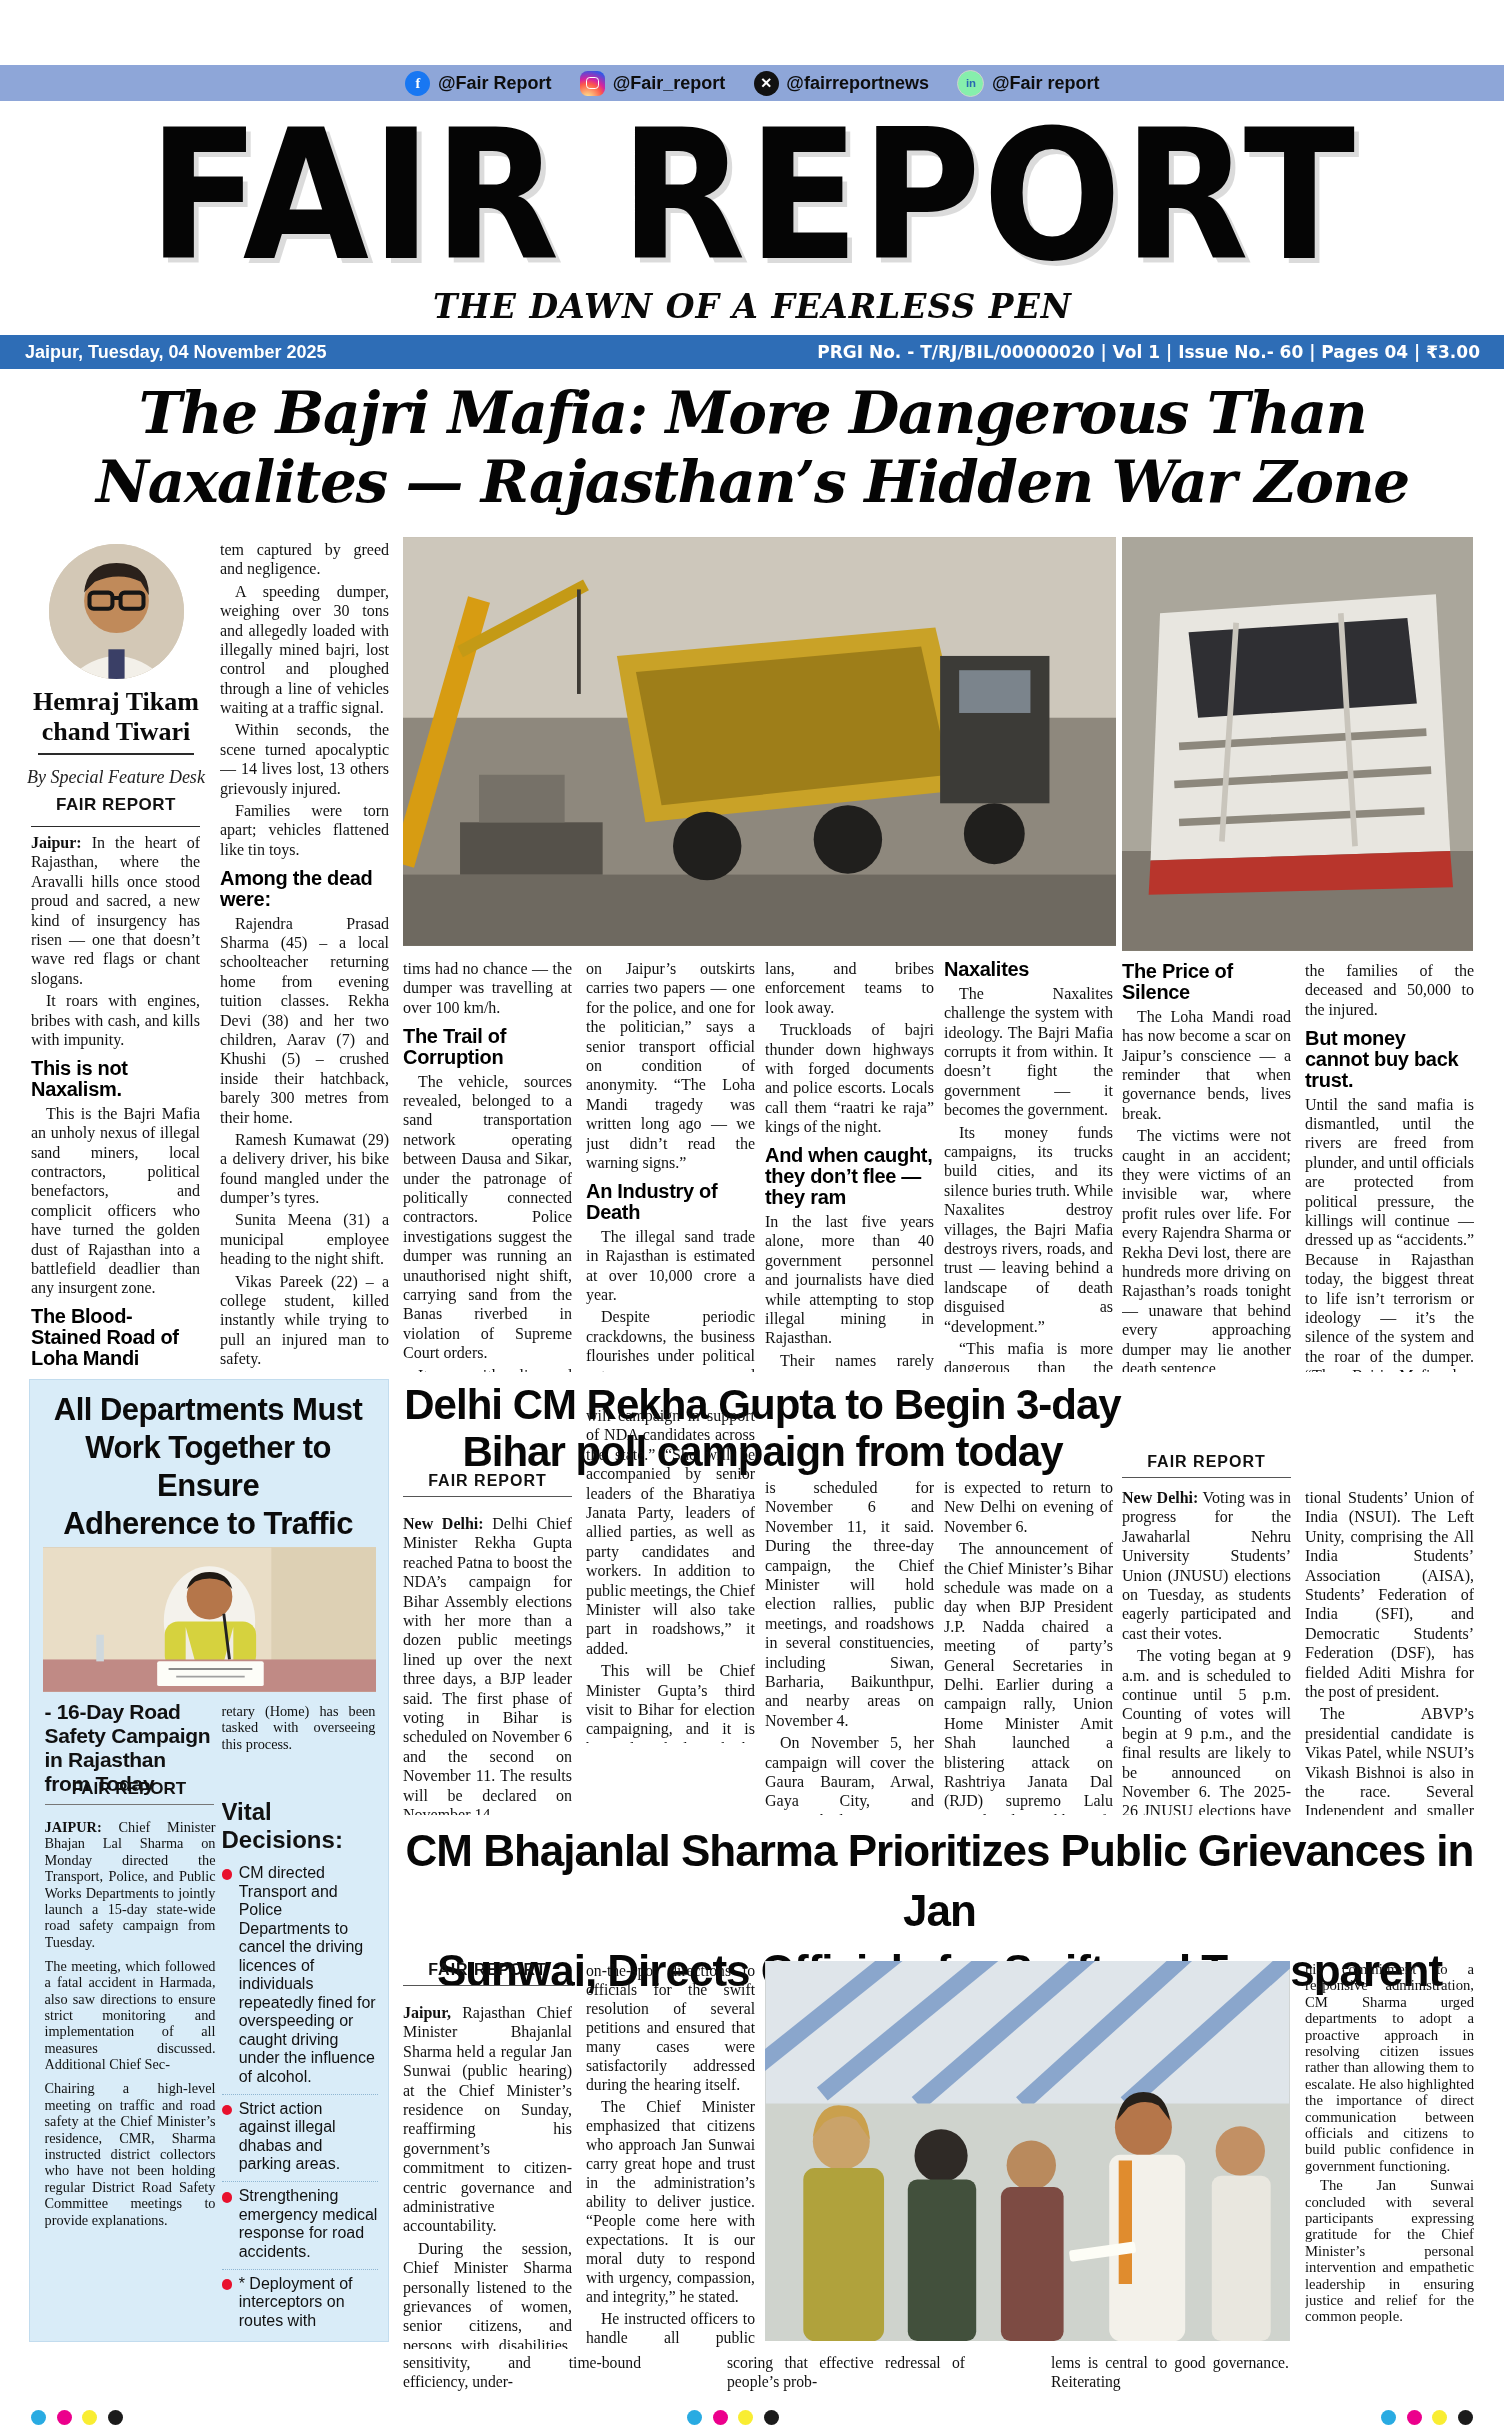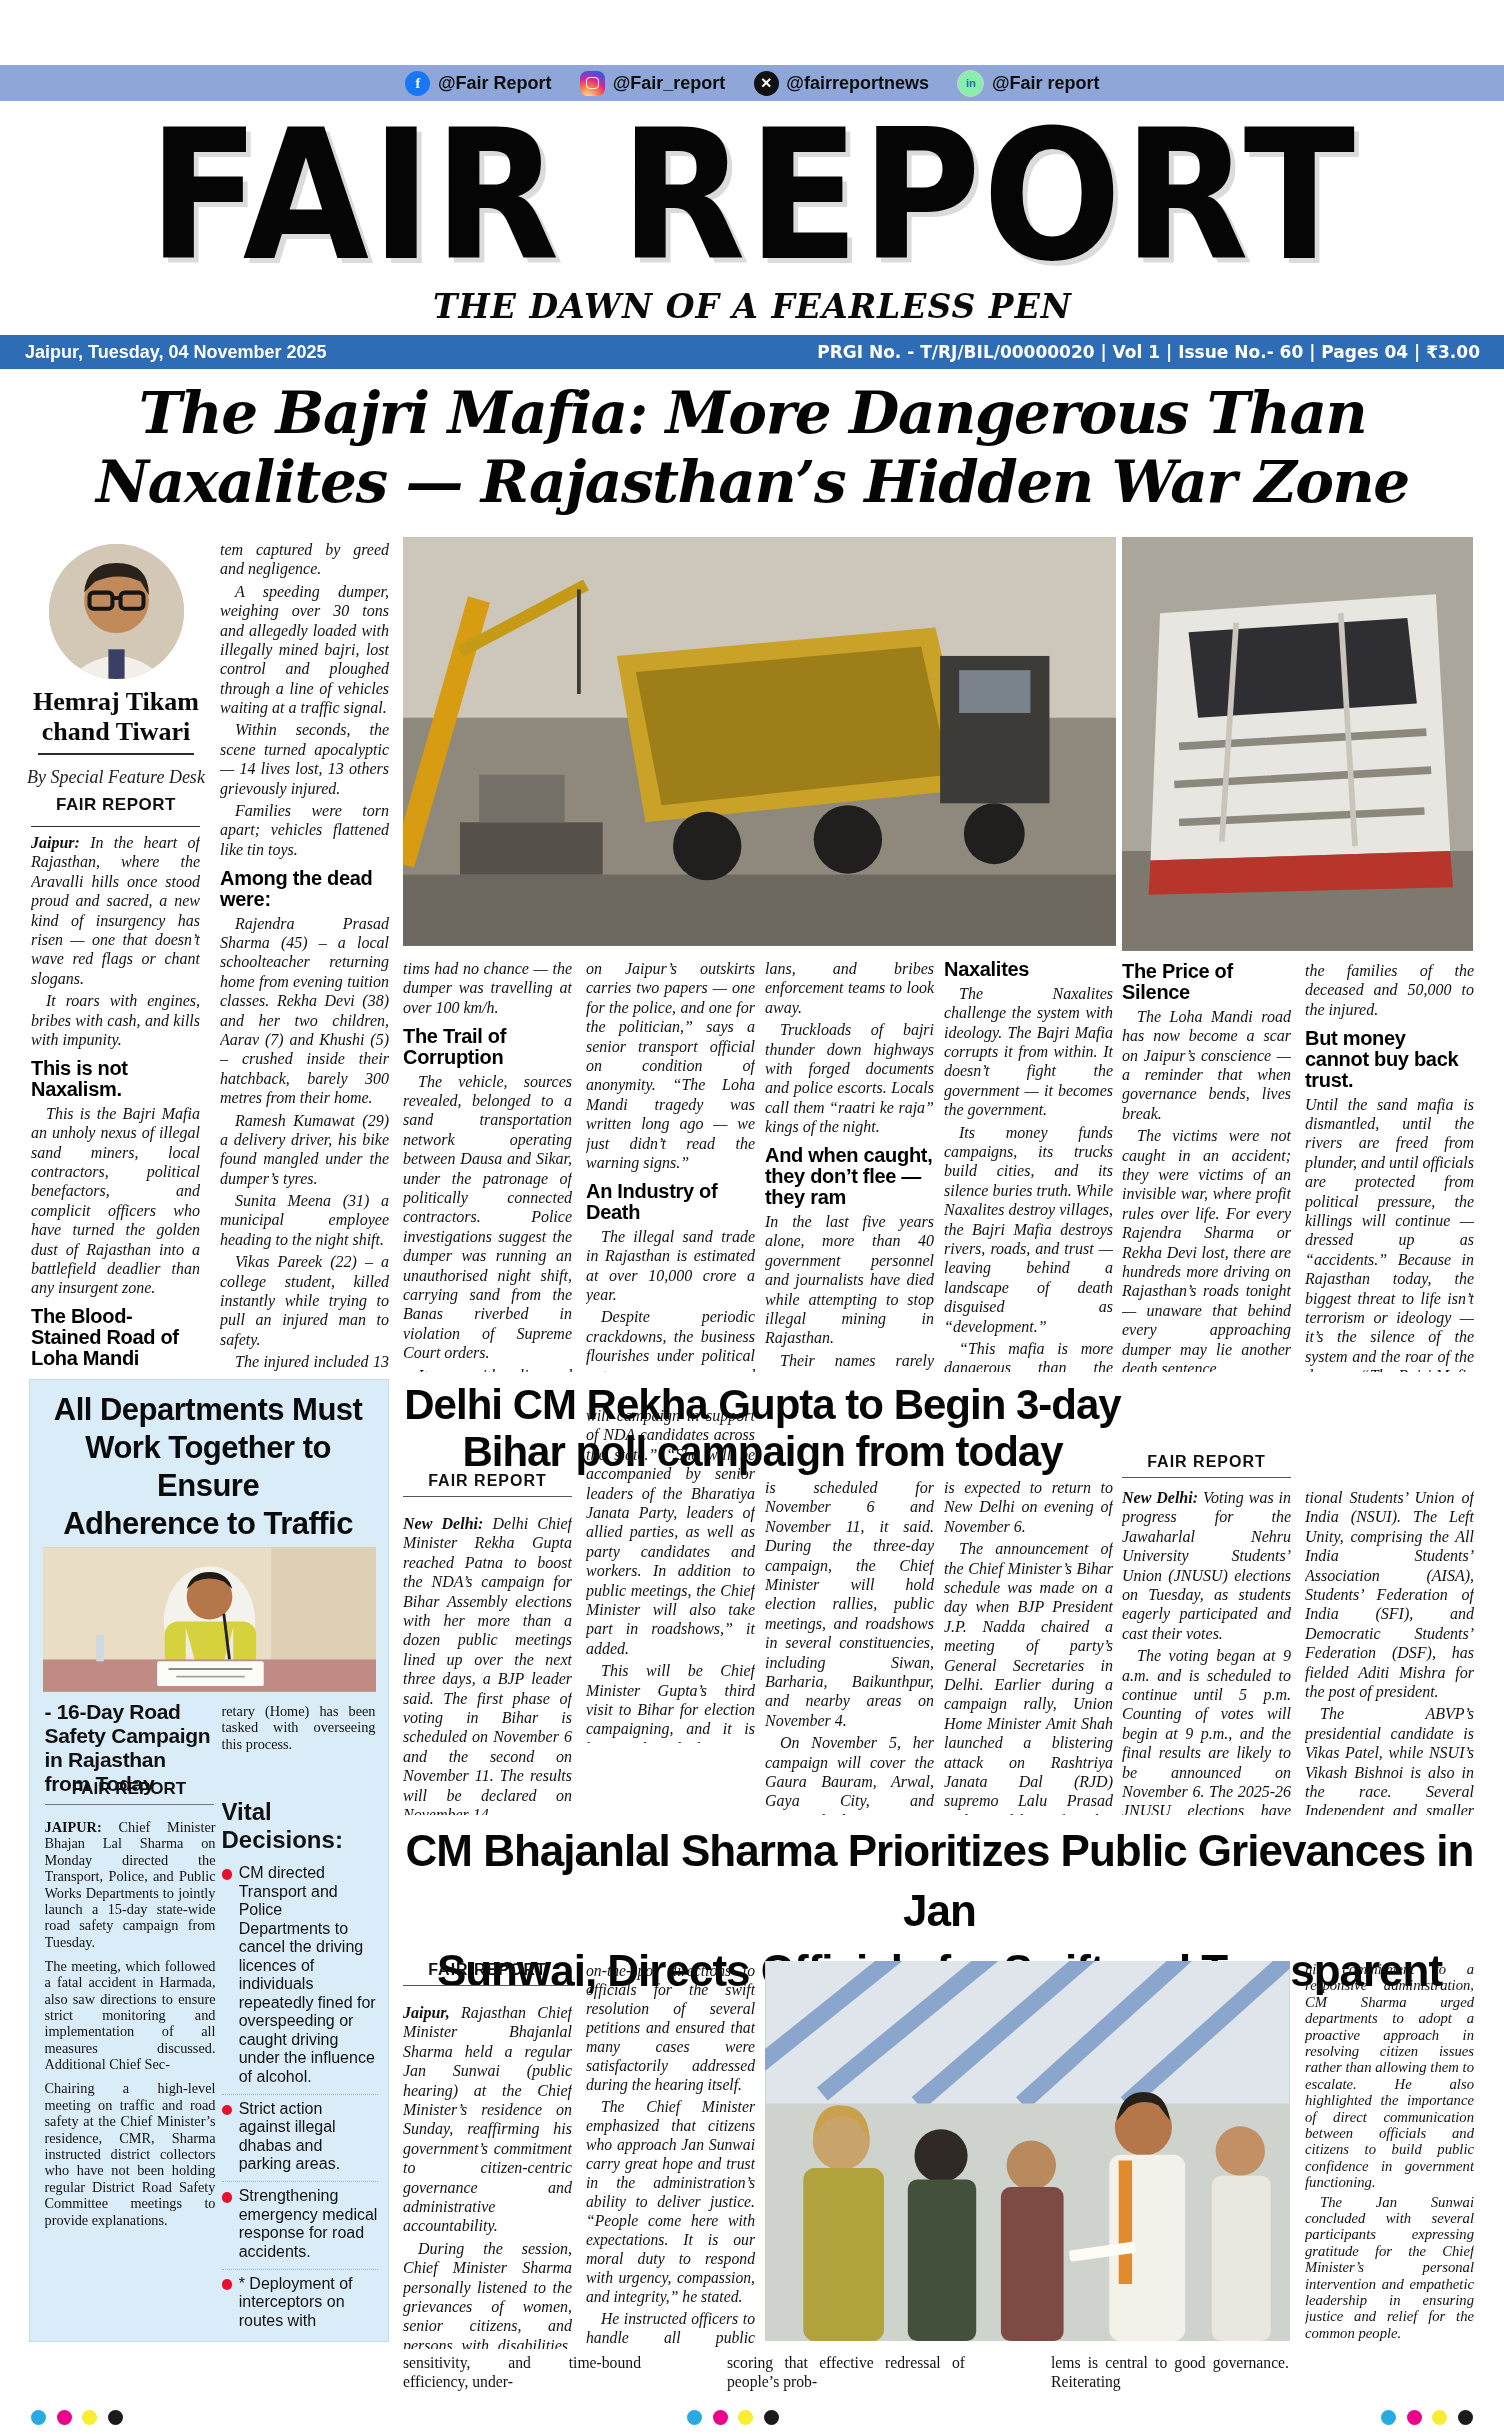--- a/index.html
+++ b/index.html
@@ -23,21 +23,21 @@
       transform:scale(1.02,1.12);text-shadow:4.8px 4.8px 0 rgba(0,0,0,.14);color:#050505;}
   .tagline{left:0;top:287px;width:1505px;text-align:center;
       font:bold italic 33px "DejaVu Serif",serif;letter-spacing:1px;color:#0a0a0a;}
   .datebar{left:0;top:335px;width:1505px;height:34px;display:flex;align-items:center;justify-content:space-between;
       padding:14px 25px;box-sizing:border-box;color:#fff;font:bold 18px "Liberation Sans",sans-serif;}
 
   
   .leadhead{left:28.5px;top:379px;width:1448px;text-align:center;
       font:bold italic 58px/69px "DejaVu Serif",serif;letter-spacing:-1.4px;color:#050505;}
   .col{position:absolute;width:169px;font:16px/19.4px "Liberation Serif",serif;text-align:justify;overflow:hidden;}
-  .col p{margin:0 0 2.9px;font-style:italic;}
+  .col p{margin:0 0 2.9px;}
   .col p.ind{text-indent:15px;}
   .col h4{font:bold 20px/21px "Liberation Sans",sans-serif;letter-spacing:-0.3px;margin:8.6px 0 3.8px;color:#000;text-align:left;}
   .photo{position:absolute;overflow:hidden;background:#b0aba1;}
 
   .avatarwrap{position:absolute;left:49px;top:544px;width:135px;height:135px;border-radius:50%;overflow:hidden;background:#d8cdbd;}
   .authorname{position:absolute;left:22px;top:687px;width:188px;text-align:center;
       font:bold 26px/29.5px "Liberation Serif",serif;color:#0a0a0a;}
   .authorrule{position:absolute;background:#2a2a2a;height:1.9px;}
   .authorby{position:absolute;left:22px;top:767px;width:188px;text-align:center;
       font:italic 18px "Liberation Serif",serif;color:#222;}

